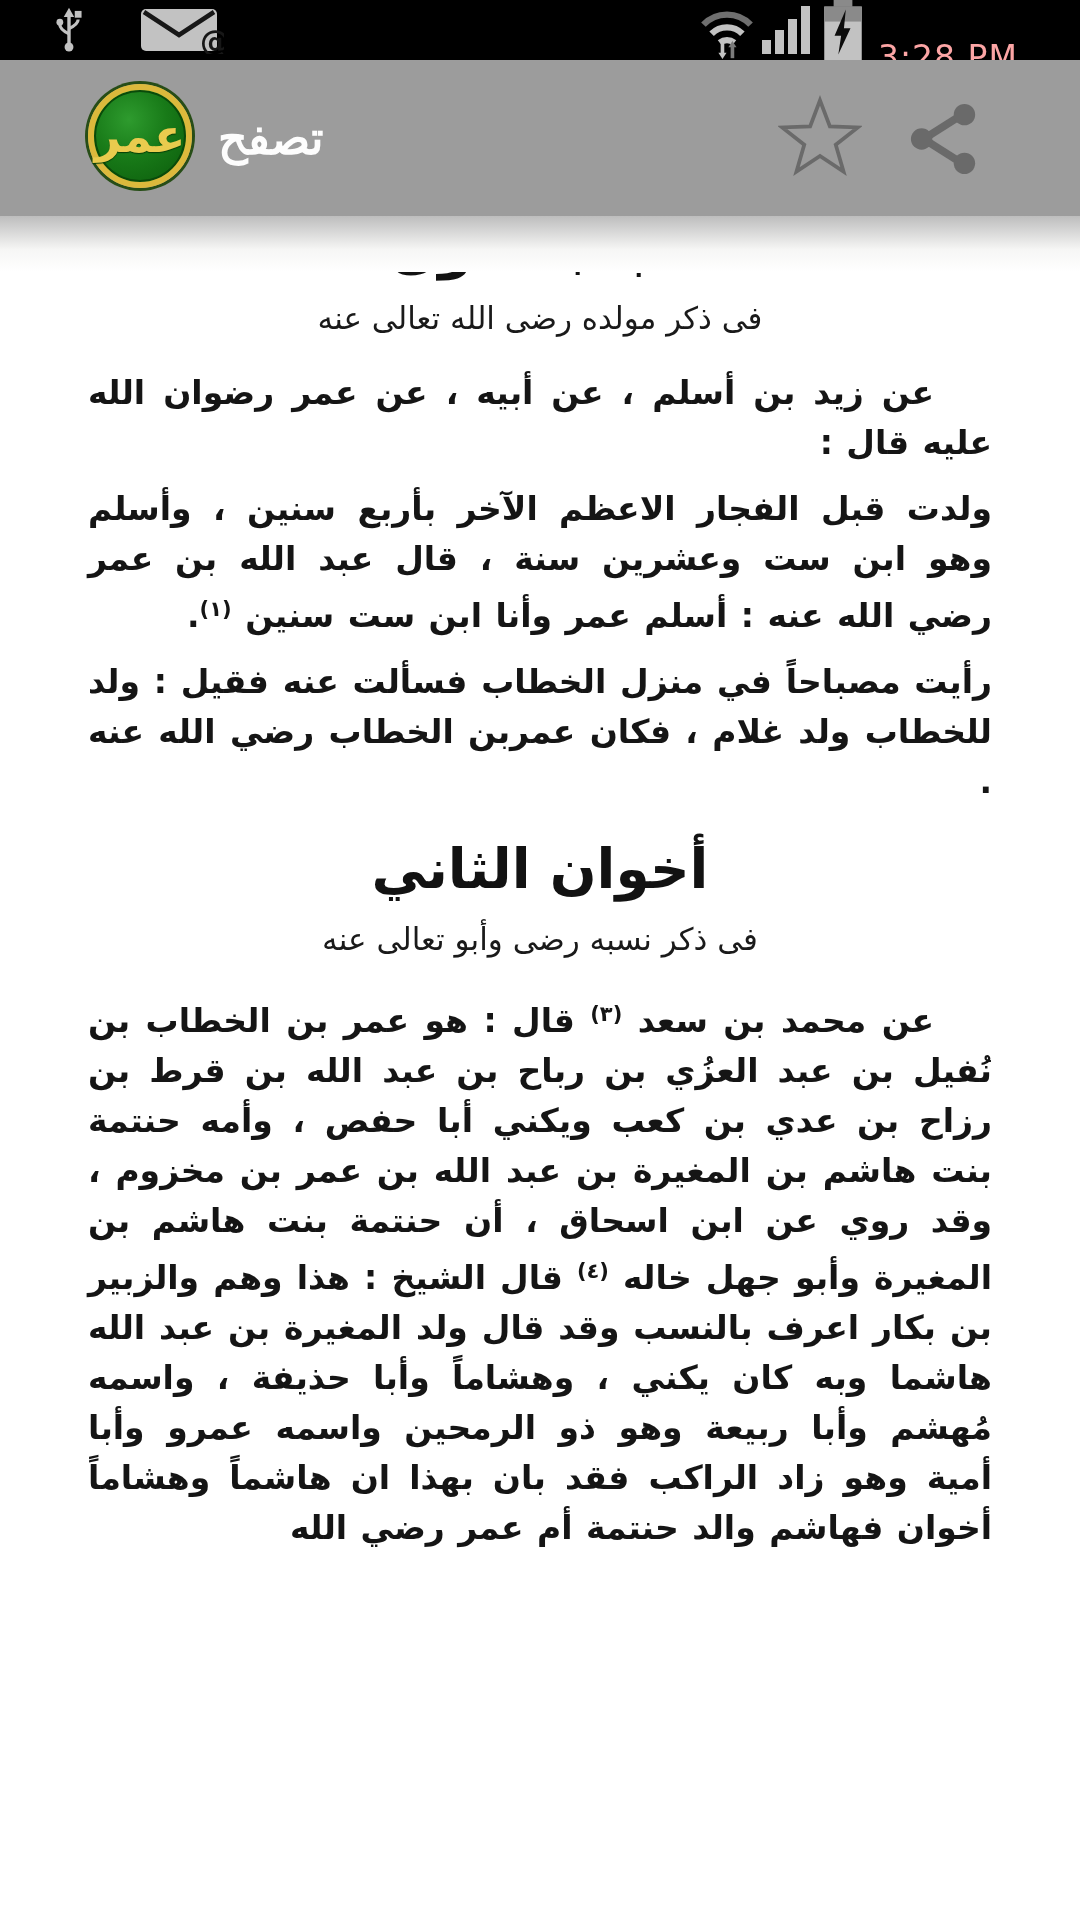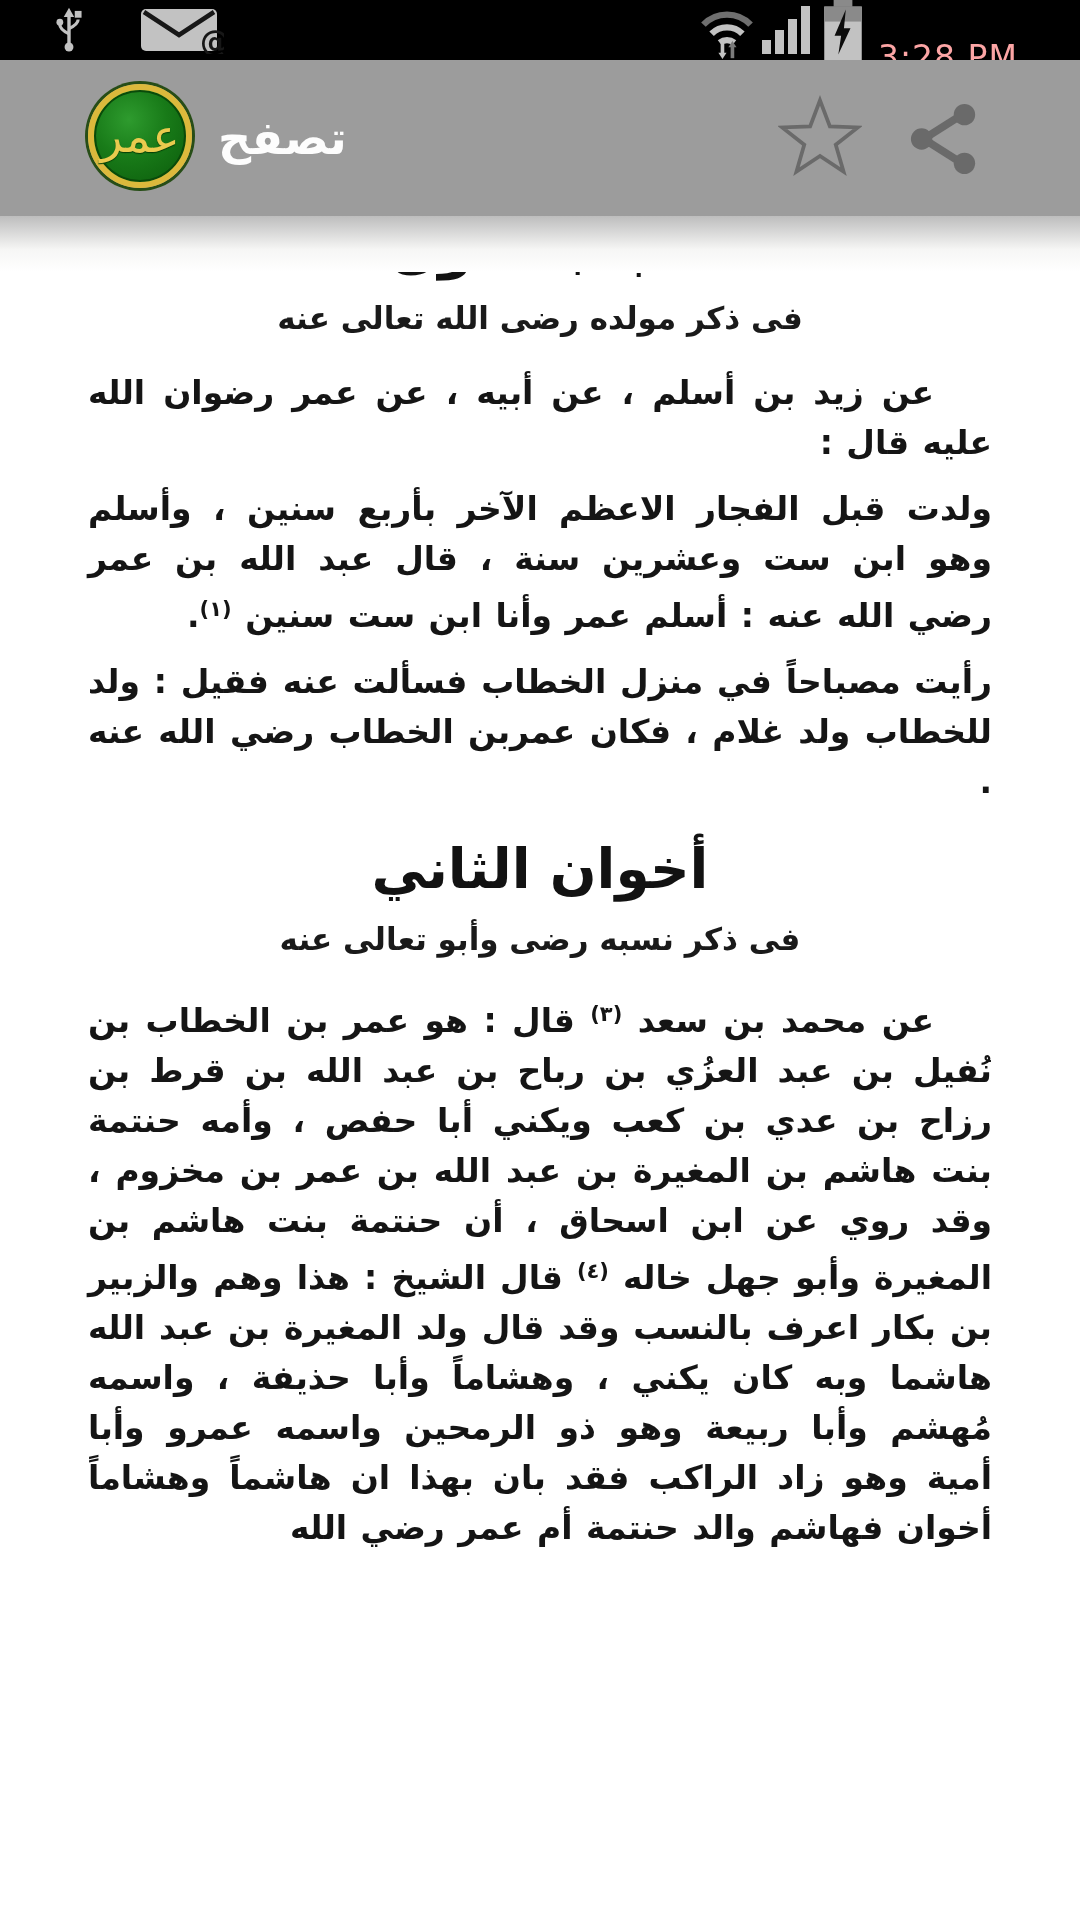--- a/index.html
+++ b/index.html
@@ -21,26 +21,26 @@
   }
   
   .toolbar{position:relative;height:156px;background:#9c9c9c;}
   .logo{
     position:absolute;left:88px;top:24px;width:104px;height:104px;border-radius:50%;
     background:radial-gradient(circle at 38% 32%, #2e9b2e 0%, #187a18 45%, #0b5a0b 100%);
     border:6px solid #dcb93c;box-shadow:0 0 0 3px #274d17, inset 0 0 0 2px #0a4a0a;
     box-sizing:border-box;display:flex;align-items:center;justify-content:center;
   }
   .logo-text{
-    color:#e9cb4e;font-size:46px;font-weight:normal;line-height:1;
+    color:#e9cb4e;font-size:46px;font-weight:bold;line-height:1;
     text-shadow:0 1px 1px #063f06;font-family:"DejaVu Sans",sans-serif;
   }
   .toolbar-title{
     position:absolute;left:218px;top:50%;transform:translateY(-50%);
-    color:#fdfdfd;font-size:46px;font-weight:bold;
+    color:#fdfdfd;font-size:46px;font-weight:bold;font-family:Liberation Serif, serif;
   }
   .icon-btn{
     position:absolute;background:none;border:none;padding:0;margin:0;cursor:pointer;
   }
   .btn-star{left:778px;top:34px;}
   .btn-share{left:906px;top:42px;}
   
   .page{
     position:relative;height:1704px;background:#fff;box-sizing:border-box;
     padding:0 72px;direction:rtl;overflow:hidden;color:#151515;
@@ -48,21 +48,21 @@
   .page-shadow{
     position:absolute;top:0;left:0;right:0;height:56px;
     background:linear-gradient(#bdbdbd,#f6f6f5 60%,#ffffff);pointer-events:none;
   }
   .chapter-title{
     margin:0;text-align:center;
     font-size:55px;font-weight:bold;color:#121212;
   }
   .chapter-title.second{padding-top:14px;}
   .chapter-subtitle{
-    margin:20px 0 0;text-align:center;font-size:31px;font-weight:bold;color:#1a1a1a;
+    margin:20px 0 0;text-align:center;font-size:31px;font-weight:normal;color:#1a1a1a;
   }
   .body-para{
     margin:16px;font-size:33px;line-height:50px;font-weight:bold;
     text-align:justify;word-spacing:2px;
   }
   .body-para.first{margin-top:32px;}
   .body-para.indent{text-indent:58px;}
   .fn-ref{font-size:21px;vertical-align:11px;font-weight:bold;}
 </style>
 </head>

